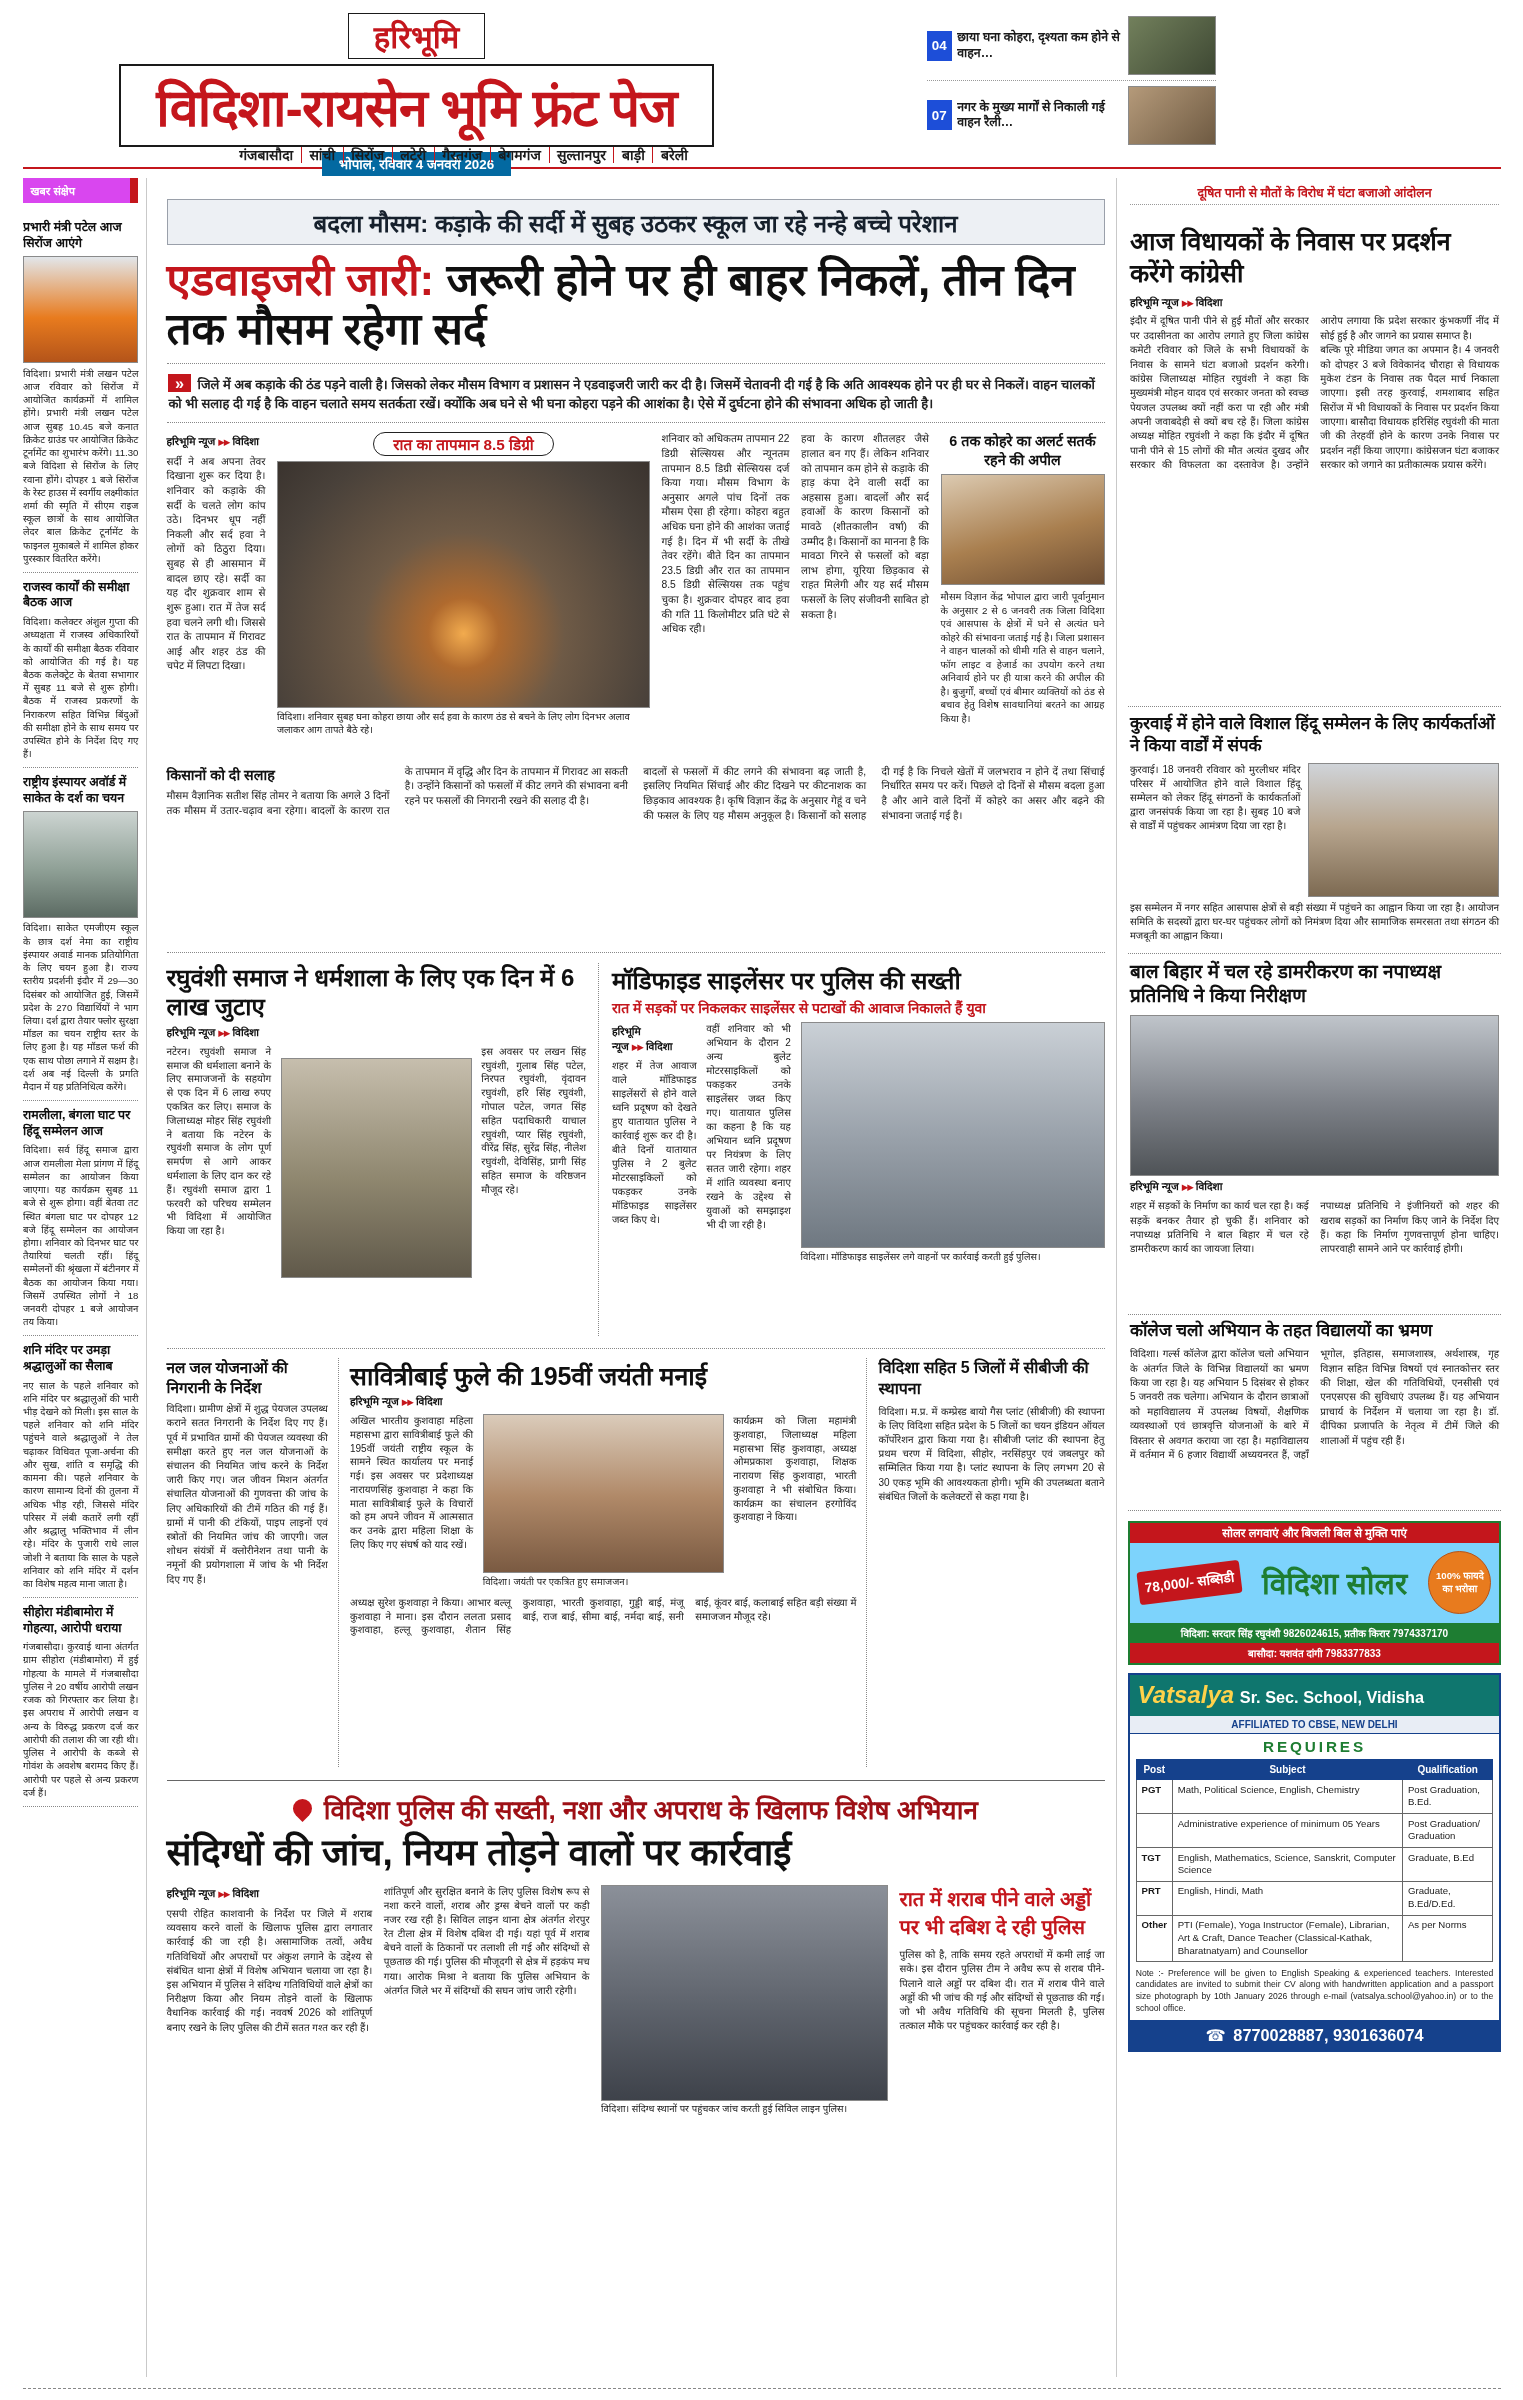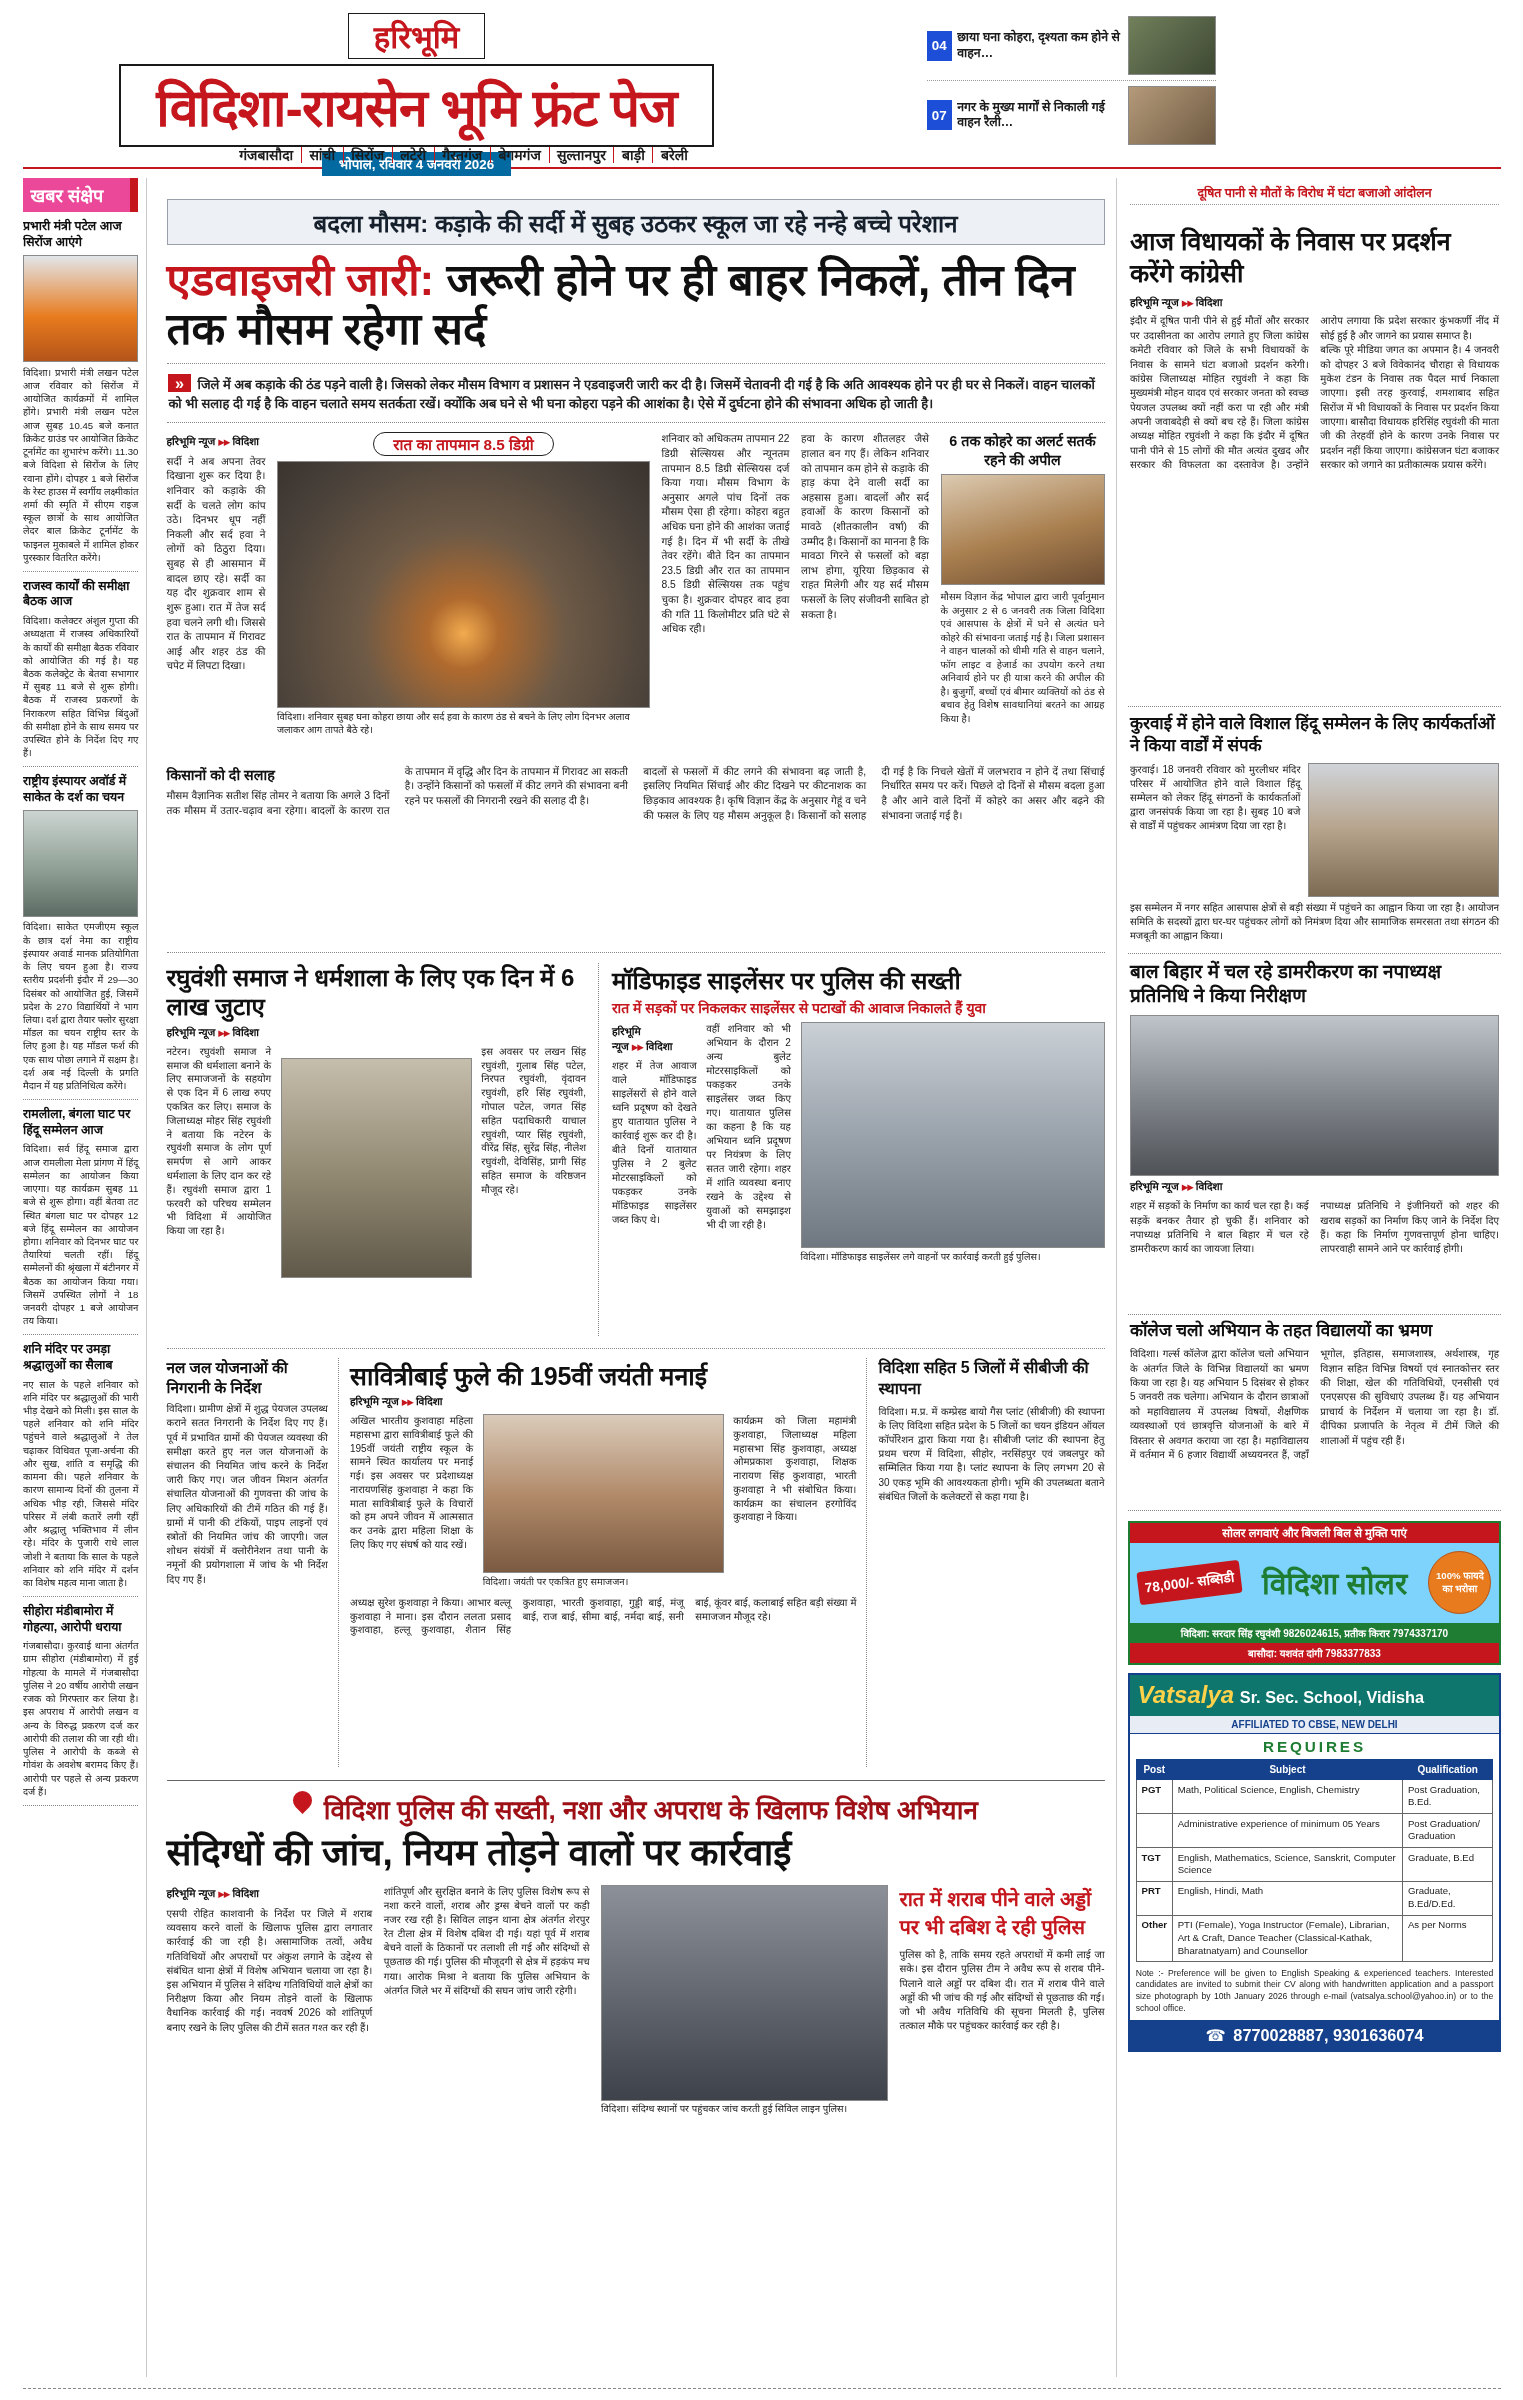--- a/index.html
+++ b/index.html
@@ -24,21 +24,21 @@
 .brief-num{background:#1d4ed8;color:#fff;font-weight:bold;font-size:13.4px;padding:7.6px 4.8px;flex:0 0 auto}
 .brief-text{font-size:12.4px;font-weight:bold;line-height:1.25;flex:1}
 .cities{position:absolute;left:167px;top:134px;width:547px;text-align:center;font-weight:bold;font-size:14px;padding:3.8px 0;white-space:nowrap}
 .cities span{padding:0 7.6px;border-right:1.9px solid #c4161c}
 .cities span:last-child{border-right:none}
 
 .sidebar{position:absolute;left:23px;top:178px;width:124px;height:2199px;overflow:hidden;border-right:1px solid #c9c9c9;padding-right:7.6px}
 .center{position:absolute;left:155px;top:178px;width:962px;height:2199px;overflow:hidden;padding:0 11.5px;border-right:1px solid #c9c9c9}
 .rightcol{position:absolute;left:1128px;top:178px;width:373px;height:2199px;overflow:hidden}
 
-.sb-head{background:#ec4899;color:#fff;font-weight:bold;font-size:18px;padding:4.8px 7.6px;position:relative;margin-bottom:1px}
+.sb-head{background:#d946ef;color:#fff;font-weight:bold;font-size:11px;padding:4.8px 7.6px;position:relative;margin-bottom:11px}
 .sb-head::after{content:"";position:absolute;right:0px;top:0;width:8.6px;height:100%;background:#c4161c}
 .sb-art{border-bottom:1px dotted #888;padding:6.7px 0}
 .sb-art h3{font-size:12.4px;line-height:1.28;margin-bottom:3.8px;color:#0f0f0f}
 .sb-art p{font-size:9.6px;line-height:1.38;color:#222}
 .sb-art .ph{width:100%;height:107px;margin:3.8px 0}
 
 .ph{background:linear-gradient(135deg,#9a8f80,#6b6156);border:1px solid #8a8a8a;display:block}
 .ph.t1{width:88px;height:59px;flex:0 0 auto;background:linear-gradient(135deg,#72805c,#3e4833)}
 .ph.t2{width:88px;height:59px;flex:0 0 auto;background:linear-gradient(135deg,#b59a7a,#6e5a42)}
 .ph.portrait{background:linear-gradient(180deg,#e2e6ea 0%,#e87b1e 58%,#b4541a 100%)}
@@ -91,21 +91,21 @@
 .savitri h2{font-size:25px;margin-bottom:1.9px}
 .s-flex{display:flex;gap:9.6px;margin-top:3.8px}
 .s-flex p{flex:1;font-size:10px;line-height:1.38}
 .s-flex figure{flex:0 0 241px}
 .s-flex .ph{width:100%;height:159px}
 .s-extra{font-size:10px;line-height:1.38;column-count:3;column-gap:11.5px;margin-top:7.6px}
 .cbg{flex:0 0 226px}
 .cbg h3{font-size:16px;line-height:1.3;margin-bottom:4.8px}
 .cbg p{font-size:10px;line-height:1.42}
 
-.police-banner{display:flex;justify-content:center;gap:11.5px;border-top:1.9px solid #666;margin-top:13.4px;padding:9.6px 0 3.8px;color:#9e1016;font-weight:bold;font-size:26px}
+.police-banner{display:flex;align-items:center;justify-content:center;gap:11.5px;border-top:1.9px solid #666;margin-top:13.4px;padding:9.6px 0 3.8px;color:#9e1016;font-weight:bold;font-size:26px}
 .pin{width:19px;height:19px;background:#c4161c;border-radius:50% 50% 50% 0;transform:rotate(-45deg)}
 .police-art h1{font-size:37px;line-height:1.15;margin:1.9px 0 9.6px;width:80%}
 .p-flex{display:flex;gap:11.5px;min-height:315px}
 .p-col{flex:1;font-size:10px;line-height:1.42}
 .p-flex figure{flex:0 0 287px}
 .p-flex .ph{width:100%;height:216px}
 .p-side{flex:0 0 205px}
 .p-side h3{color:#c4161c;font-size:20px;line-height:1.4;margin-bottom:7.6px}
 .p-side p{font-size:10px;line-height:1.42}
 

